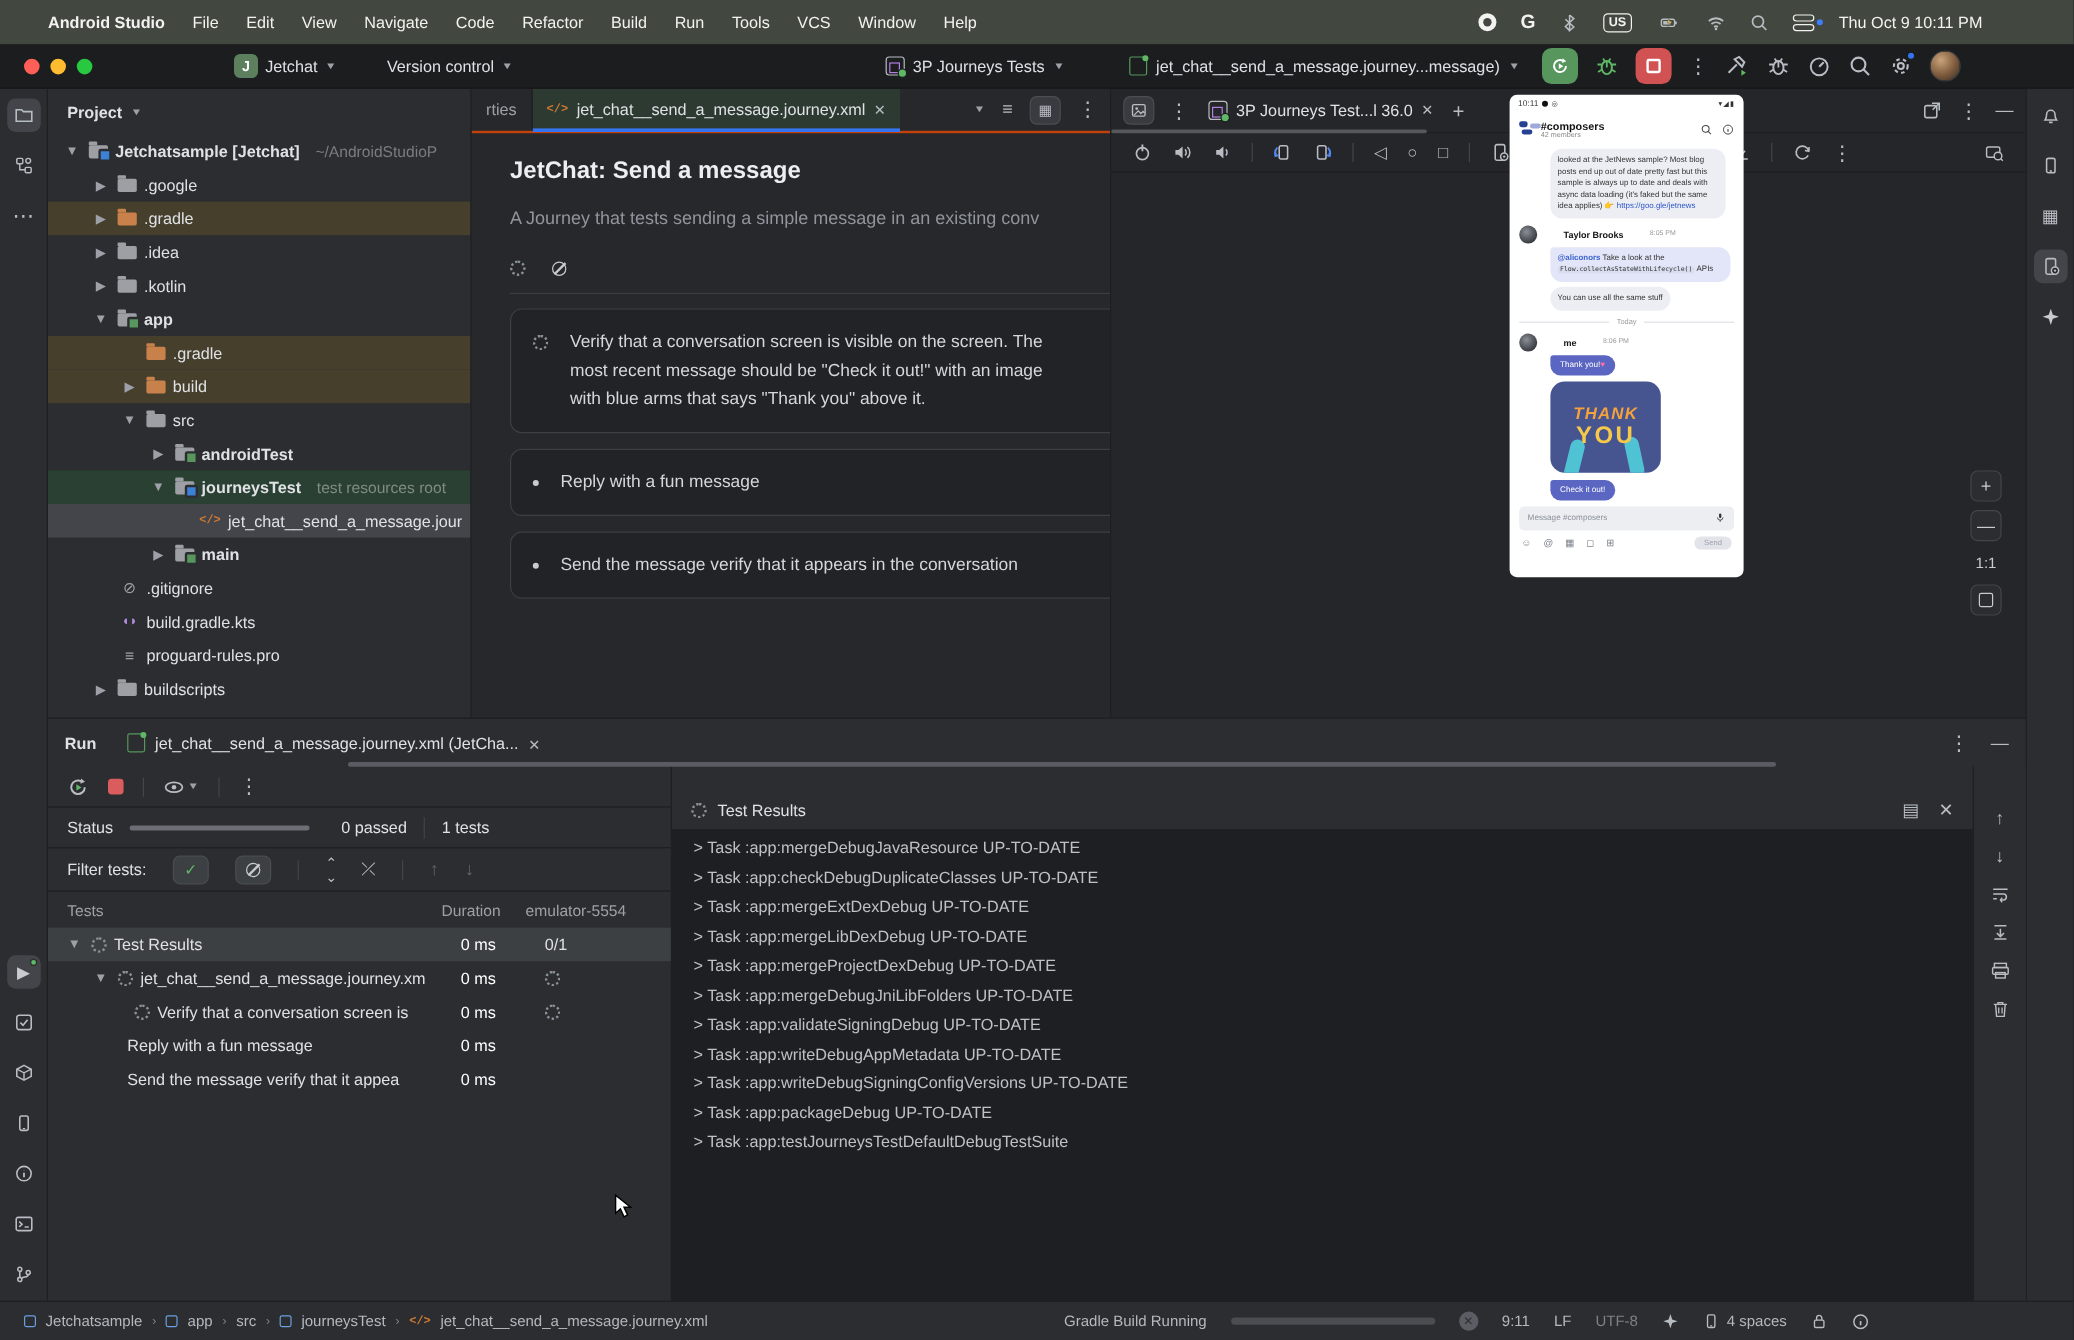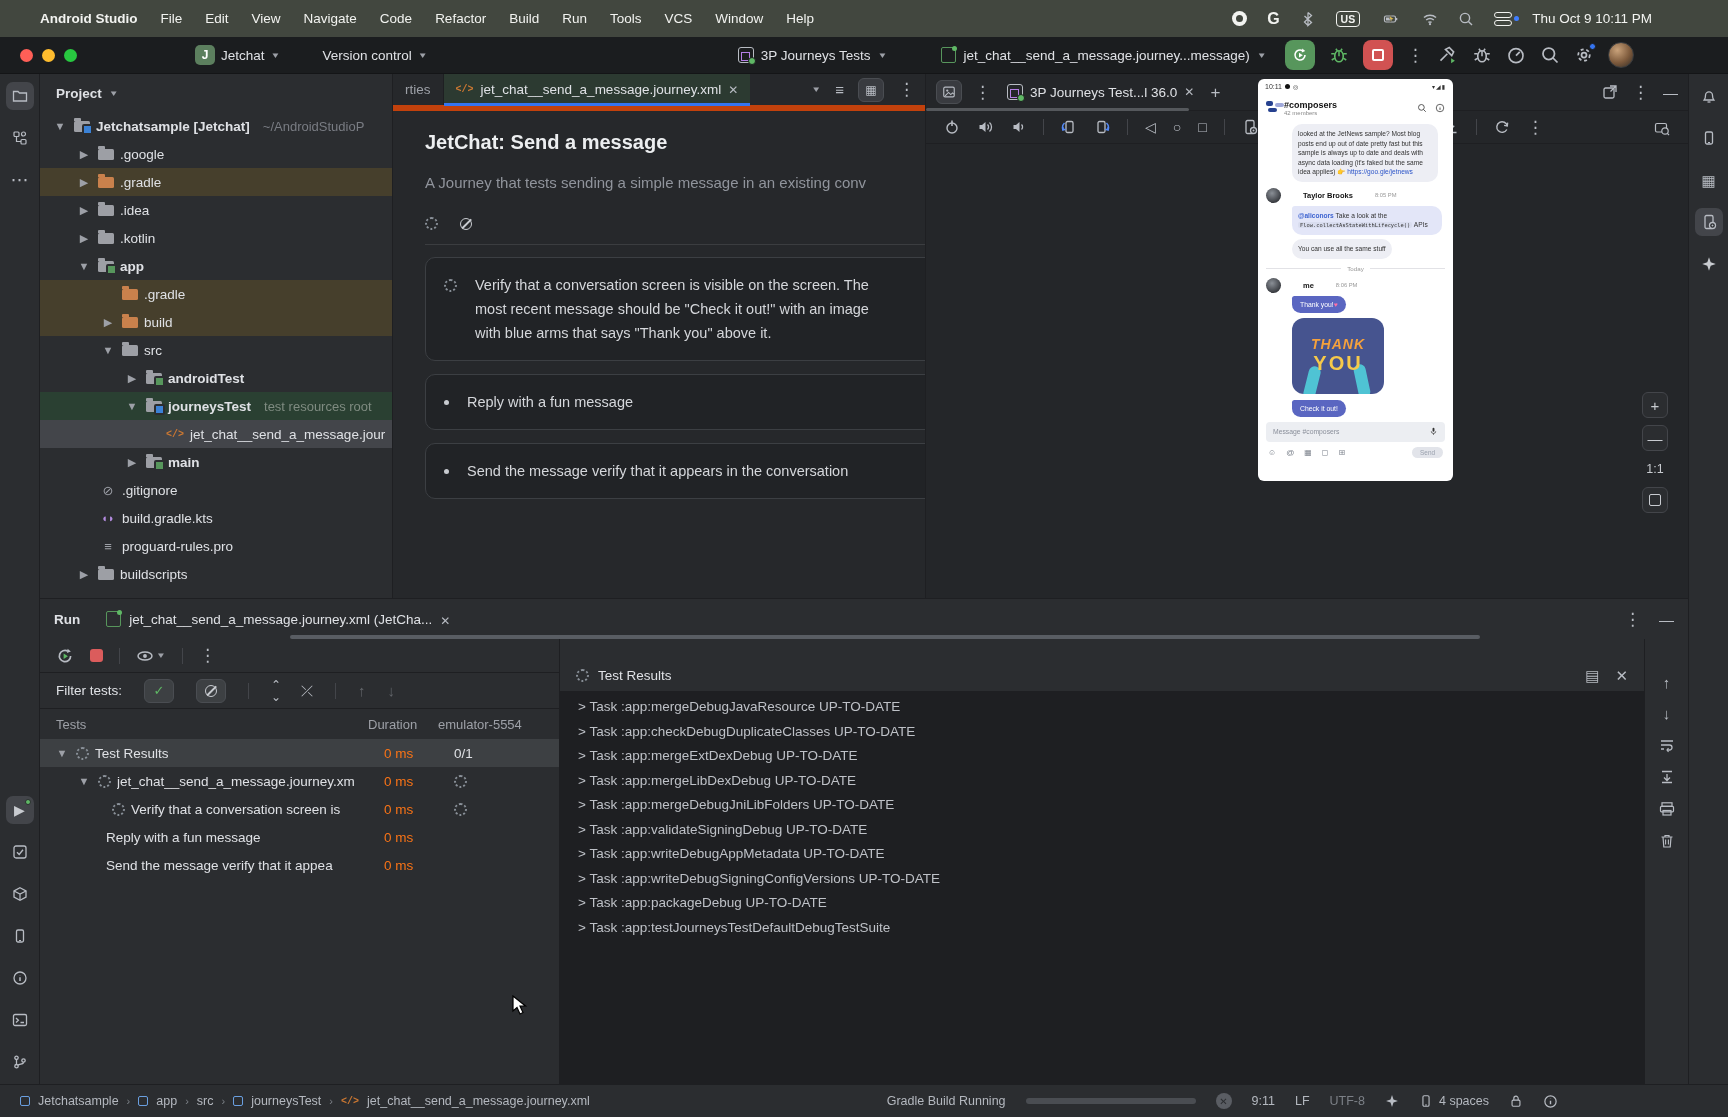--- a/index.html
+++ b/index.html
@@ -67,21 +67,21 @@
   .fold::before{content:"";position:absolute;top:-3px;left:0;width:7px;height:3px;background:inherit;border-radius:1px 1px 0 0}
   .fold.orange{background:#c9814c}
   .fold.bblue::after,.fold.bgreen::after{content:"";position:absolute;right:-3px;bottom:-3px;width:7px;height:7px;border-radius:2px;border:2px solid #2b2d30}
   .fold.bblue::after{background:#3b82d6}
   .fold.bgreen::after{background:#57965c}
   .xmlicn{color:#cc7832;font-family:"Liberation Mono",monospace;font-size:10px;font-weight:bold;flex:none}
   .p0{padding-left:12px}.p1{padding-left:36px}.p2{padding-left:60px}.p3{padding-left:84px}.p4{padding-left:126px}
   .noicn{color:#9da0a7;font-size:13px;flex:none;width:16px;text-align:center}
   
   .editor{position:absolute;left:393px;top:74px;width:532px;height:524px;background:#26282b;overflow:hidden}
-  .etabs{height:37px;display:flex;align-items:center;border-bottom:6px solid #c2410c;position:relative}
+  .etabs{height:37px;display:flex;align-items:center;border-bottom:2px solid #c2410c;position:relative}
   .ptab{color:#9da0a7;font-size:13.5px;padding:0 12px;border-right:1px solid #1e1f22;height:100%;display:flex;align-items:center}
   .atab{height:100%;display:flex;align-items:center;gap:7px;padding:0 12px;background:#2c3a31;position:relative;font-size:13.5px}
   .atab::after{content:"";position:absolute;left:0;right:0;bottom:-1px;height:3px;background:#3574f0}
   .etabicons{margin-left:auto;display:flex;align-items:center;gap:14px;padding-right:10px}
   .boxicn{width:26px;height:24px;border:1px solid #4a4d52;border-radius:6px;background:#393b40;display:flex;align-items:center;justify-content:center}
   .ebody{padding:20px 0 0 32px}
   .etitle{font-size:20px;font-weight:bold;color:#eceef0}
   .esub{margin-top:20px;font-size:15px;color:#90949c;white-space:nowrap}
   .etools{margin-top:26px;display:flex;gap:22px;align-items:center;padding-bottom:14px}
   .ediv{border:none;border-top:1px solid #3b3d40;margin-right:-32px}
@@ -162,21 +162,21 @@
   .fbtn{width:30px;height:24px;border-radius:6px;background:#3d4043;border:1px solid #4a4d52;display:flex;align-items:center;justify-content:center}
   .ck{color:#5fb865;font-size:13px;font-weight:bold}
   .noslash{width:12px;height:12px;border:1.6px solid #c8cbd0;border-radius:50%;position:relative}
   .noslash::after{content:"";position:absolute;left:-1px;top:4.5px;width:13px;height:1.6px;background:#c8cbd0;transform:rotate(-45deg)}
   .dim{opacity:.38}
   .thead{height:30px;display:flex;align-items:center;padding:0 16px;color:#9da0a7;font-size:13px}
   .thead .c2{margin-left:auto;width:70px}
   .thead .c3{width:105px}
   .trrow{height:28px;display:flex;align-items:center;font-size:13.5px;white-space:nowrap}
   .trrow .nm{overflow:hidden;text-overflow:clip;flex:1}
-  .trrow .dur{width:70px;color:#f97316;flex:none}
+  .trrow .dur{width:70px;color:#ffffff;flex:none}
   .trrow .res{width:105px;flex:none;display:flex;align-items:center}
   .selrow{background:#3d4043}
   .console{flex:1;display:flex;flex-direction:column;position:relative}
   .chead{height:32px;margin-top:20px;display:flex;align-items:center;gap:9px;padding:0 16px;font-size:13.5px;color:#dfe1e5}
   .cheadr{margin-left:auto;display:flex;gap:16px;align-items:center}
   .cbody{flex:1;background:#1e1f22;font-family:"DejaVu Sans Mono","Liberation Mono",monospace;font-size:13.5px;color:#bec1c7;padding:4px 0 0 18px;line-height:24.5px;overflow:hidden}
   .cicons{width:44px;flex:none;background:#2b2d30;display:flex;flex-direction:column;align-items:center;gap:16px;padding-top:36px;border-left:1px solid #1e1f22}
   
   .statusbar{position:absolute;left:0;top:1084px;width:1728px;height:33px;background:#2b2d30;border-top:1px solid #1e1f22;display:flex;align-items:center;padding:0 20px;font-size:12.5px;color:#b4b8bf}
   .bc{display:flex;align-items:center;gap:8px;white-space:nowrap}
@@ -951,20 +951,27 @@
               <span class="i" style="width:18px;height:18px">
                 <svg viewBox="0 0 16 16">
                   <use href="#sy-eye"></use>
                 </svg>
               </span>
               <span class="chev">▼</span>
             </span>
           <span class="vsep"></span>
           <span class="glyph" style="font-size:17px">⋮</span>
         </div>
+        <div class="statusrow">
+          <span>Status</span>
+          <span class="statbar"></span>
+          <span style="margin-left:12px">0 passed</span>
+          <span class="statsep"></span>
+          <span>1 tests</span>
+        </div>
         <div class="filterrow">
           <span>Filter tests:</span>
           <span class="fbtn">
               <span class="ck">✓</span>
             </span>
           <span class="fbtn">
               <span class="noslash"></span>
             </span>
           <span class="vsep"></span>
           <span class="glyph" style="font-size:12px;letter-spacing:-2px">⌃<br>⌄</span>
@@ -1020,20 +1027,21 @@
           <span class="cheadr">
             <span class="glyph">▤</span>
             <span class="glyph">✕</span>
           </span>
         </div>
         <div class="cbody">
           <div>&gt; Task :app:mergeDebugJavaResource UP-TO-DATE</div>
           <div>&gt; Task :app:checkDebugDuplicateClasses UP-TO-DATE</div>
           <div>&gt; Task :app:mergeExtDexDebug UP-TO-DATE</div>
           <div>&gt; Task :app:mergeLibDexDebug UP-TO-DATE</div>
+          <div>&gt; Task :app:mergeProjectDexDebug UP-TO-DATE</div>
           <div>&gt; Task :app:mergeDebugJniLibFolders UP-TO-DATE</div>
           <div>&gt; Task :app:validateSigningDebug UP-TO-DATE</div>
           <div>&gt; Task :app:writeDebugAppMetadata UP-TO-DATE</div>
           <div>&gt; Task :app:writeDebugSigningConfigVersions UP-TO-DATE</div>
           <div>&gt; Task :app:packageDebug UP-TO-DATE</div>
           <div>&gt; Task :app:testJourneysTestDefaultDebugTestSuite</div>
         </div>
       </div>
       <div class="cicons">
         <span class="glyph">↑</span>

